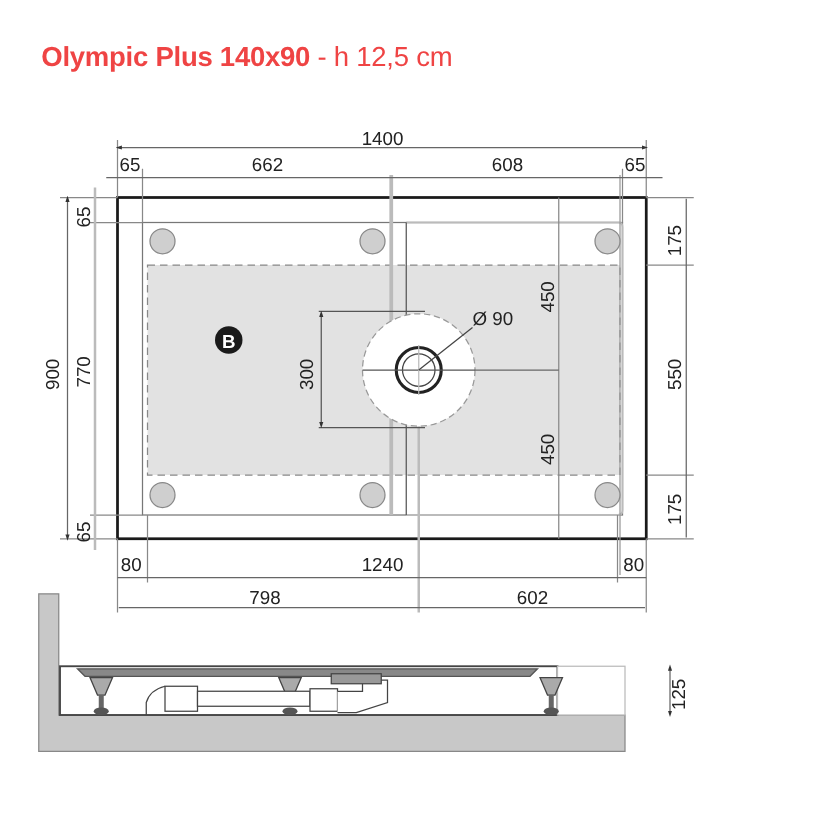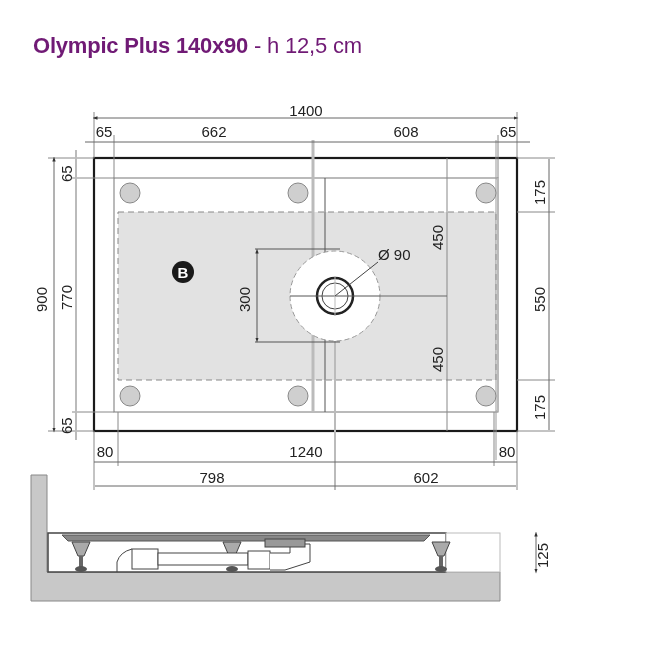--- a/index.html
+++ b/index.html
@@ -1,17 +1,17 @@
 <!DOCTYPE html>
 <html><head>
   <meta charset="utf-8">
   <style>
     html, body { margin: 0; padding: 0; background: #ffffff; }
     body { width: 650px; height: 650px; position: relative; overflow: hidden; font-family: "Liberation Sans", sans-serif; }
-    .title { position: absolute; left: 33px; top: 33px; font-size: 22px; color: #701a75; white-space: nowrap; letter-spacing: -0.2px; }
+    .title { position: absolute; left: 33px; top: 33px; font-size: 22px; color: #ef4444; white-space: nowrap; letter-spacing: -0.2px; }
     .title .bold { font-weight: bold; }
     .title .light { font-weight: normal; }
     svg { position: absolute; left: 0; top: 0; }
     .dim { font-family: "Liberation Sans", sans-serif; font-size: 15px; fill: #222; }
   </style>
 </head>
 <body>
 
 <div class="title">
   <span class="bold">Olympic Plus 140x90</span>

